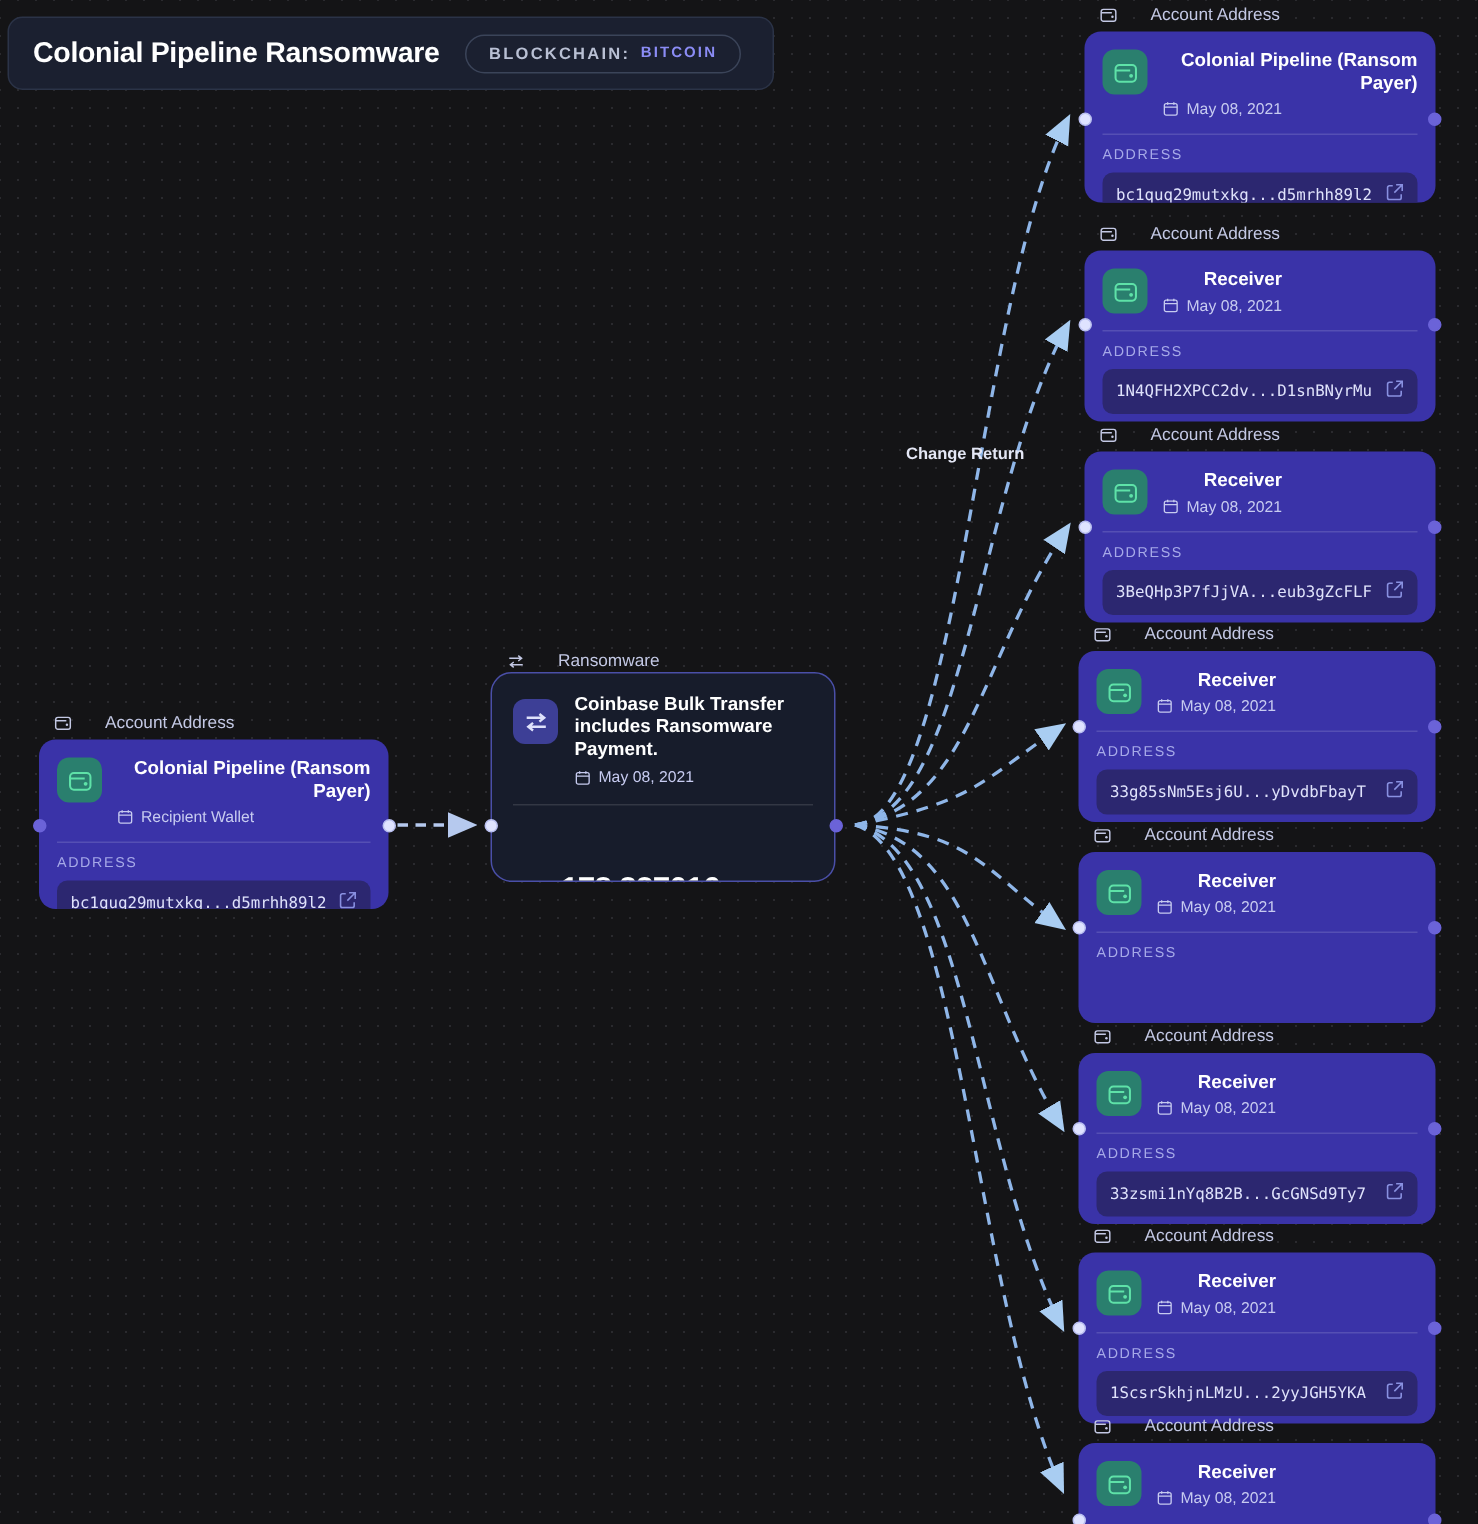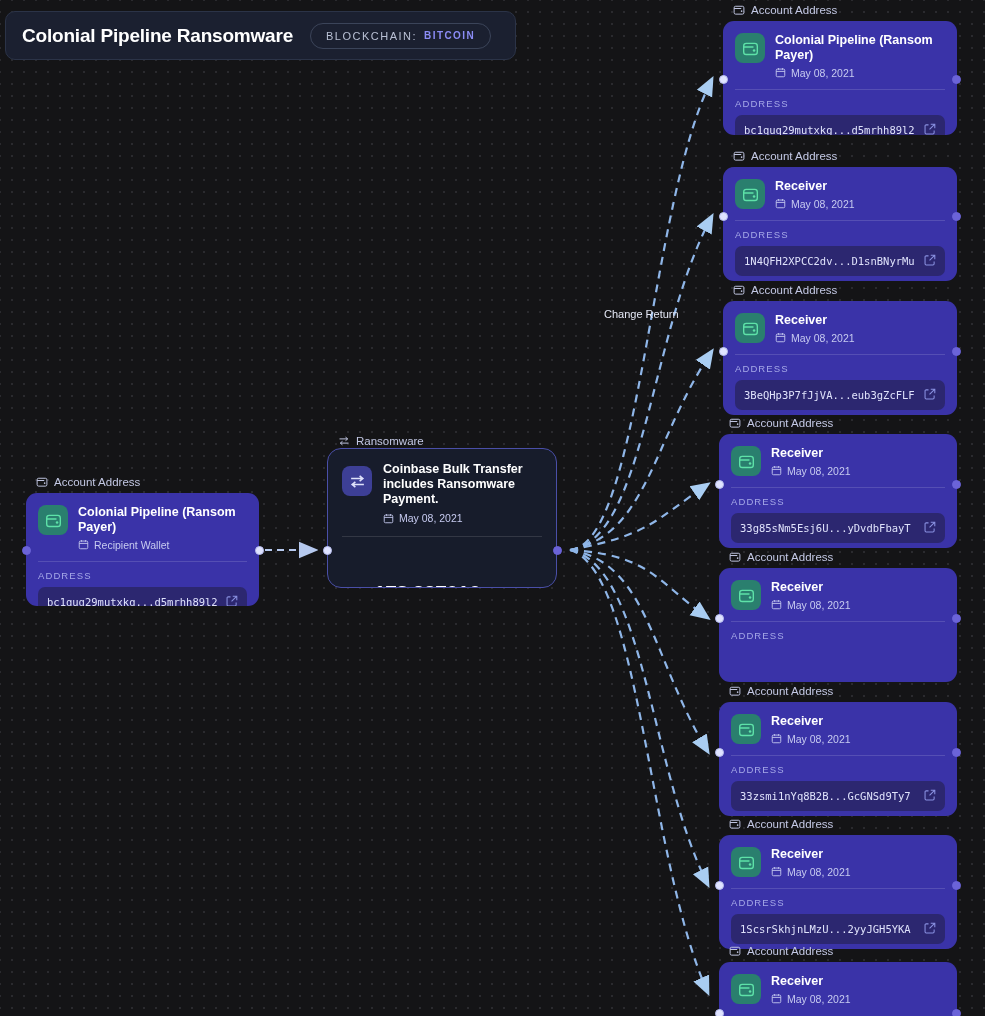--- a/index.html
+++ b/index.html
@@ -35,30 +35,30 @@
   }
   #chain-pill {
     margin-left: 17px;
     border: 1px solid #3b4459;
     border-radius: 14px;
     height: 26px;
     display: flex; align-items: center;
     padding: 0 15px;
     gap: 7px;
   }
-  .pill-key { font-size: 11px; font-weight: normal; letter-spacing: 1.5px; color: #b9c0d4; }
+  .pill-key { font-size: 11px; font-weight: bold; letter-spacing: 1.5px; color: #b9c0d4; }
   .pill-val { font-size: 10px; font-weight: bold; letter-spacing: 1.4px; color: #8b8cf5; }
 
   
   #edges { position: absolute; left:0; top:0; width:985px; height:1016px; z-index: 5; }
 
   
   .node-label {
     position: absolute;
-    display: flex; align-items: center; gap: 6px;
+    display: flex; align-items: center; gap: 22px;
     font-size: 11.5px; color: #c3c8e4;
     white-space: nowrap;
     z-index: 12;
   }
   .node-label svg { display:block; }
 
   
   .acct-card {
     position: absolute;
     background: #3a33a8;
@@ -73,21 +73,21 @@
   }
   .wallet-ico {
     width: 30px; height: 30px; flex: 0 0 30px;
     border-radius: 8px;
     background: #2a7f6e;
     display: flex; align-items: center; justify-content: center;
     margin-top: 1px;
   }
   .acct-title {
     font-size: 12.5px; font-weight: bold; color: #ffffff;
-    line-height: 1.18; padding-top: 1px;
+    line-height: 1.18; padding-top: 1px; text-align: right;
   }
   .acct-sub {
     display: flex; align-items: center; gap: 5px;
     font-size: 10.5px; color: #c7cbf0; margin-top: 4px;
   }
   .acct-divider { height:1px; background: rgba(255,255,255,0.14); margin: 0 12px; }
   .acct-body { padding: 8px 12px 13px 12px; }
   .field-label {
     font-size: 9.5px; font-weight: normal; letter-spacing: 1.1px;
     color: #a6a9e8; margin-bottom: 6px;
@@ -152,23 +152,23 @@
   .port {
     position: absolute; width: 9px; height: 9px;
     border-radius: 50%; background: #dfe3ff;
     border: 1px solid #b9bff0;
     z-index: 11;
   }
   .port-dim { background: #6b63d8; border-color: #6b63d8; }
 
   
   #change-return-label {
-    position: absolute; left: 604px; top: 308px;
+    position: absolute; left: 604px; top: 297px;
     font-size: 11px; color: #e4e7f5;
-    z-index: 8; white-space: nowrap;
+    z-index: 8; white-space: nowrap; font-weight: bold;
   }
 </style>
 </head>
 <body>
 
 <div id="canvas">
 
   <svg id="edges" viewBox="0 0 985 1016">
     <defs>
       <marker id="arrowhead" markerWidth="9" markerHeight="9" refX="7.5" refY="4.5" orient="auto">

